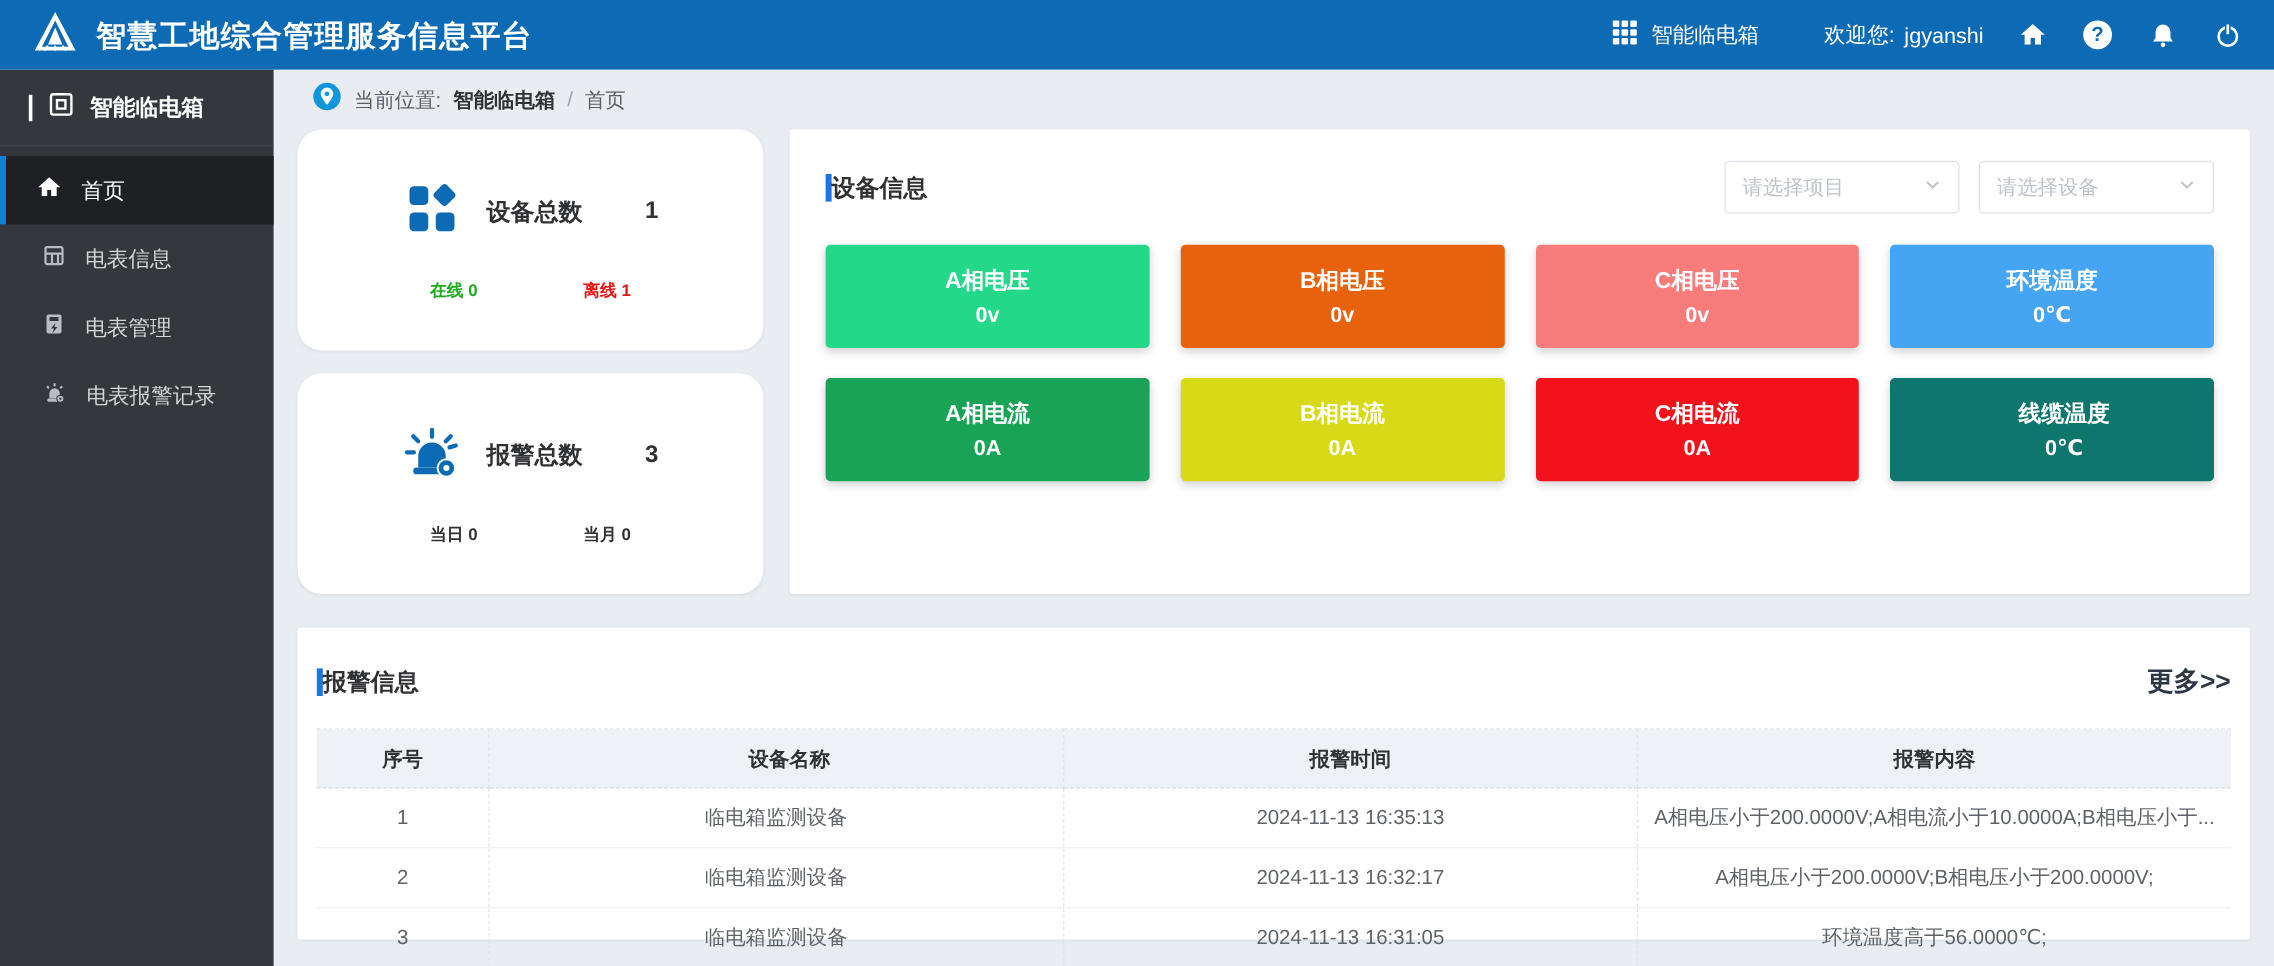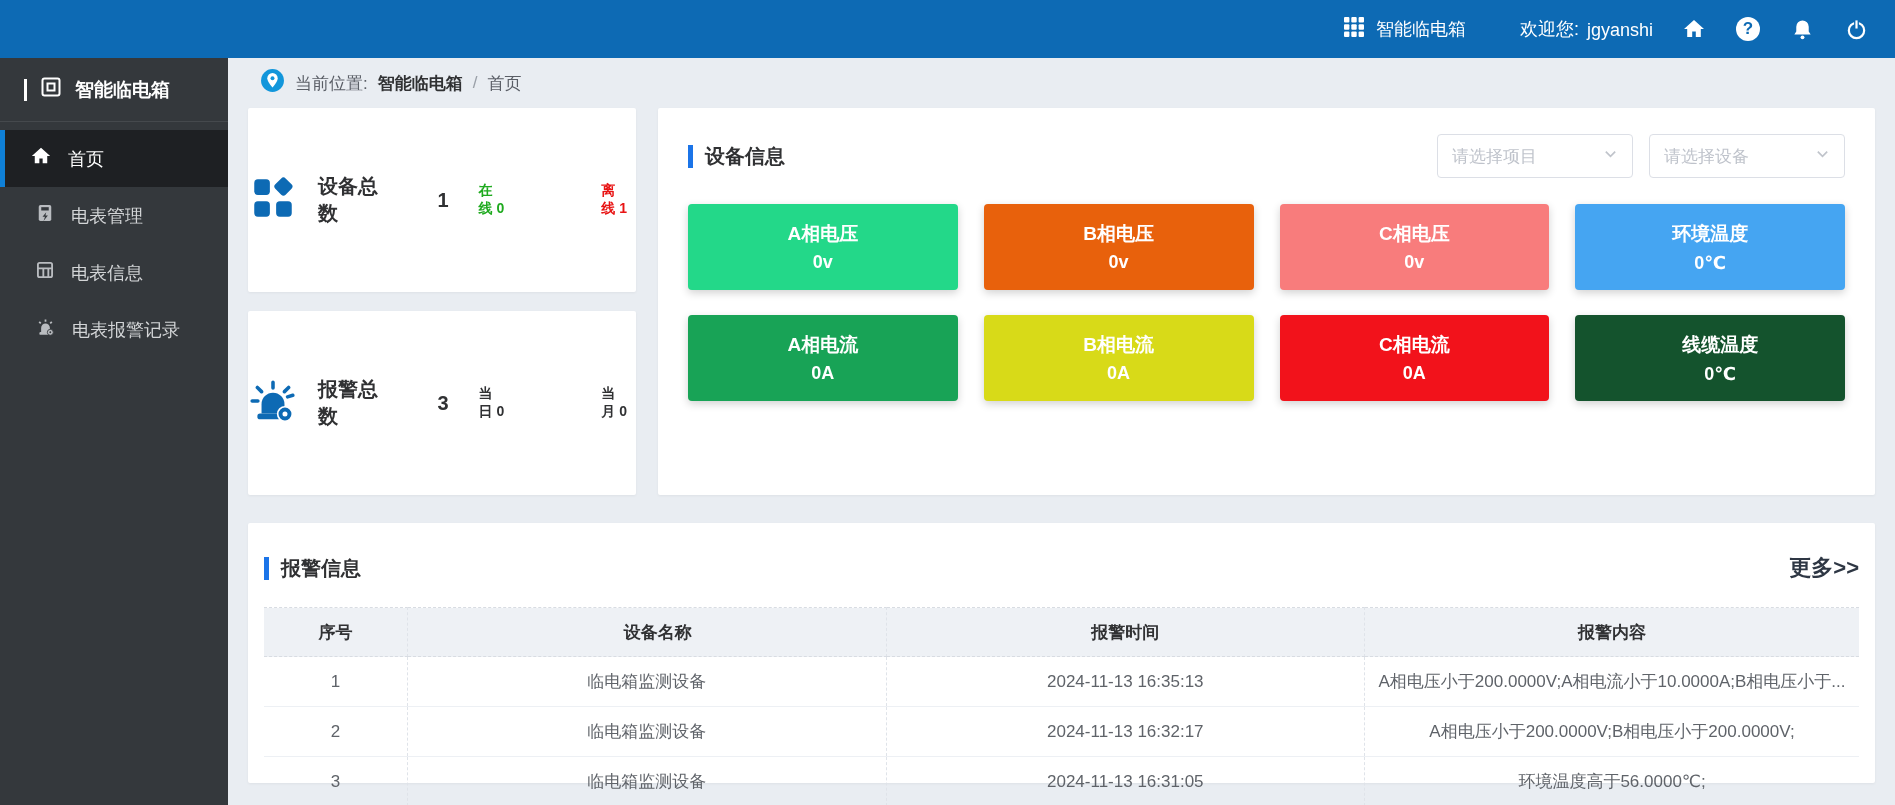--- a/index.html
+++ b/index.html
@@ -33,30 +33,30 @@
 
   
   .main { position:absolute; top:58px; left:228px; right:0; bottom:0; padding:0 20px; }
   .breadcrumb { height:50px; display:flex; align-items:center; gap:10px; font-size:17px; color:#5a5e66; padding-left:12px; }
   .breadcrumb .root { font-weight:bold; color:#303133; }
   .breadcrumb .sep { color:#9aa0a8; }
 
   .content-row { display:flex; gap:22px; }
   .left-col { width:388px; display:flex; flex-direction:column; gap:19px; }
   .card { background:#fff; border-radius:2px; box-shadow:0 1px 3px rgba(0,0,0,.05); }
-  .stat-card { height:184px; display:flex; align-items:center; justify-content:center; gap:30px; }
+  .stat-card { height:184px; display:flex; flex-direction:column; align-items:center; justify-content:center; gap:30px;border-radius:20px; }
   .stat-top { display:flex; align-items:center; }
   .stat-label { font-size:20px; font-weight:bold; color:#303133; margin-left:20px; }
   .stat-value { font-size:20px; font-weight:bold; color:#303133; margin-left:52px; }
   .stat-bottom { display:flex; gap:88px; font-size:14px; font-weight:bold; }
   .online { color:#1faa1f; } .offline { color:#e81414; } .plain { color:#303133; }
 
   .device-panel { flex:1; height:387px; padding:0 30px; }
   .panel-head { padding-top:26px; display:flex; align-items:center; justify-content:space-between; }
-  .panel-title { display:flex; align-items:center; gap:12px; }
+  .panel-title { display:flex; align-items:center; }
   .panel-title .bar { width:5px; height:23px; background:#1b74e8; }
   .panel-title .txt { font-size:20px; font-weight:bold; color:#303133; }
   .selects { display:flex; gap:16px; }
   .select-box { width:196px; height:44px; background:#fff; border:1px solid #dcdfe6; border-radius:4px;
     display:flex; align-items:center; justify-content:space-between; padding:0 14px;
     color:#bfc3cb; font-size:17px; cursor:pointer; }
   .tiles { margin-top:26px; display:grid; grid-template-columns:repeat(4,1fr); gap:25px 26px; }
   .tile { height:86px; border-radius:4px; display:flex; flex-direction:column; align-items:center;
     justify-content:center; color:#fff; box-shadow:0 3px 8px rgba(0,0,0,.18); }
   .tile .t-label { font-size:19px; font-weight:bold; }
@@ -74,20 +74,31 @@
   table.alarm th:not(:last-child), table.alarm td:not(:last-child) { border-right:1px dashed #dfe3e9; }
   th.col-name, td.col-name { text-align:left; padding-left:22px; }
   col.c1 { width:9%; } col.c2 { width:30%; } col.c3 { width:30%; } col.c4 { width:31%; }
 </style>
 </head>
 <body>
 
 <div class="page">
 
   <div class="topbar">
+    <div class="logo-wrap">
+      <span>
+        <svg width="40" height="40" viewBox="0 0 40 40">
+          <path d="M20 3 L37 35 H3 Z" fill="#fff"></path>
+          <path d="M20 10 L31 32 H9 Z" fill="#0d6ab4"></path>
+          <path d="M20 16 L26 30 H14 Z" fill="#fff"></path>
+          <path d="M14 31 l-3 4 M20 31 v4 M26 31 l3 4" stroke="#fff" stroke-width="1.6"></path>
+        </svg>
+      </span>
+      <span class="app-title">智慧工地综合管理服务信息平台</span>
+    </div>
     <div class="topbar-right">
       <div class="app-switch">
         <span>
           <svg width="24" height="24" viewBox="0 0 24 24" fill="#fff">
             <rect x="2" y="2" width="5.4" height="5.4" rx="1"></rect>
               <rect x="9.3" y="2" width="5.4" height="5.4" rx="1"></rect>
               <rect x="16.6" y="2" width="5.4" height="5.4" rx="1"></rect>
             <rect x="2" y="9.3" width="5.4" height="5.4" rx="1"></rect>
               <rect x="9.3" y="9.3" width="5.4" height="5.4" rx="1"></rect>
               <rect x="16.6" y="9.3" width="5.4" height="5.4" rx="1"></rect>
@@ -141,36 +152,36 @@
       <div class="menu-item active">
         <span>
           <svg width="22" height="22" viewBox="0 0 24 24" fill="currentColor">
             <path d="M12 3 L22 12 h-3.2 v8 h-5 v-5.4 h-3.6 V20 h-5 v-8 H2 Z"></path>
           </svg>
         </span>
         <span>首页</span>
       </div>
       <div class="menu-item">
         <span>
+          <svg width="20" height="20" viewBox="0 0 24 24" stroke="currentColor" fill="none" stroke-width="2.2">
+            <rect x="3.5" y="3.5" width="17" height="17" rx="2"></rect>
+            <path d="M3.5 10 h17 M10 10 v10.5 M16 10 v10.5"></path>
+          </svg>
+        </span>
+        <span>电表信息</span>
+      </div>
+      <div class="menu-item">
+        <span>
           <svg width="20" height="20" viewBox="0 0 24 24">
             <rect x="4.5" y="2.5" width="15" height="19" rx="2" fill="currentColor"></rect>
             <rect x="7.5" y="5" width="9" height="4" fill="#34383c"></rect>
             <path d="M13.5 11 l-4.5 5.5 h3 l-1.8 5 5.3-6.5 h-3 z" fill="#34383c"></path>
           </svg>
         </span>
         <span>电表管理</span>
-      </div>
-      <div class="menu-item">
-        <span>
-          <svg width="20" height="20" viewBox="0 0 24 24" stroke="currentColor" fill="none" stroke-width="2.2">
-            <rect x="3.5" y="3.5" width="17" height="17" rx="2"></rect>
-            <path d="M3.5 10 h17 M10 10 v10.5 M16 10 v10.5"></path>
-          </svg>
-        </span>
-        <span>电表信息</span>
       </div>
       <div class="menu-item">
         <span>
           <svg width="21" height="21" viewBox="0 0 24 24">
             <path d="M7 17 v-4.5 a5 5 0 0 1 10 0 V17 Z" fill="currentColor"></path>
             <rect x="5" y="17.2" width="14" height="3.2" rx="1.4" fill="currentColor"></rect>
             <path d="M12 5.5 V2.8 M6.6 7.4 L4.8 5.6 M17.4 7.4 l1.8-1.8" stroke="currentColor" stroke-width="2"></path>
             <circle cx="17.5" cy="17.5" r="3.4" fill="currentColor" stroke="#34383c" stroke-width="1"></circle>
             <circle cx="17.5" cy="17.5" r="1.1" fill="#34383c"></circle>
           </svg>
@@ -295,21 +306,21 @@
               <span class="t-value">0A</span>
           </div>
           <div class="tile" style="background: rgb(216, 218, 24);">
             <span class="t-label">B相电流</span>
               <span class="t-value">0A</span>
           </div>
           <div class="tile" style="background: rgb(242, 18, 27);">
             <span class="t-label">C相电流</span>
               <span class="t-value">0A</span>
           </div>
-          <div class="tile" style="background: #14532d; padding-left: 20px;">
+          <div class="tile" style="background: #0f766e; padding-left: 20px;">
             <span class="t-label">线缆温度</span>
               <span class="t-value">0℃</span>
           </div>
         </div>
       </div>
     </div>
 
     <div class="card alarm-panel">
       <div class="alarm-head">
         <div class="panel-title">

